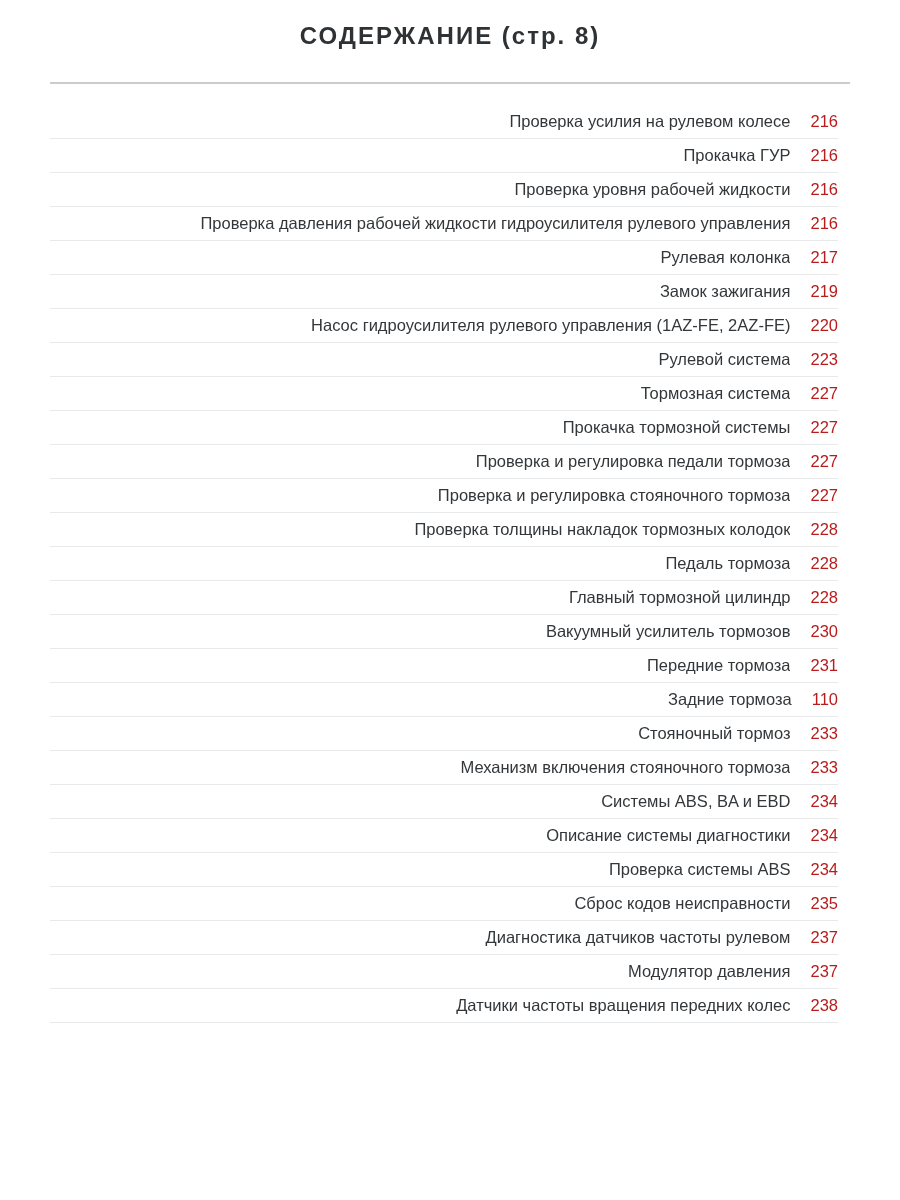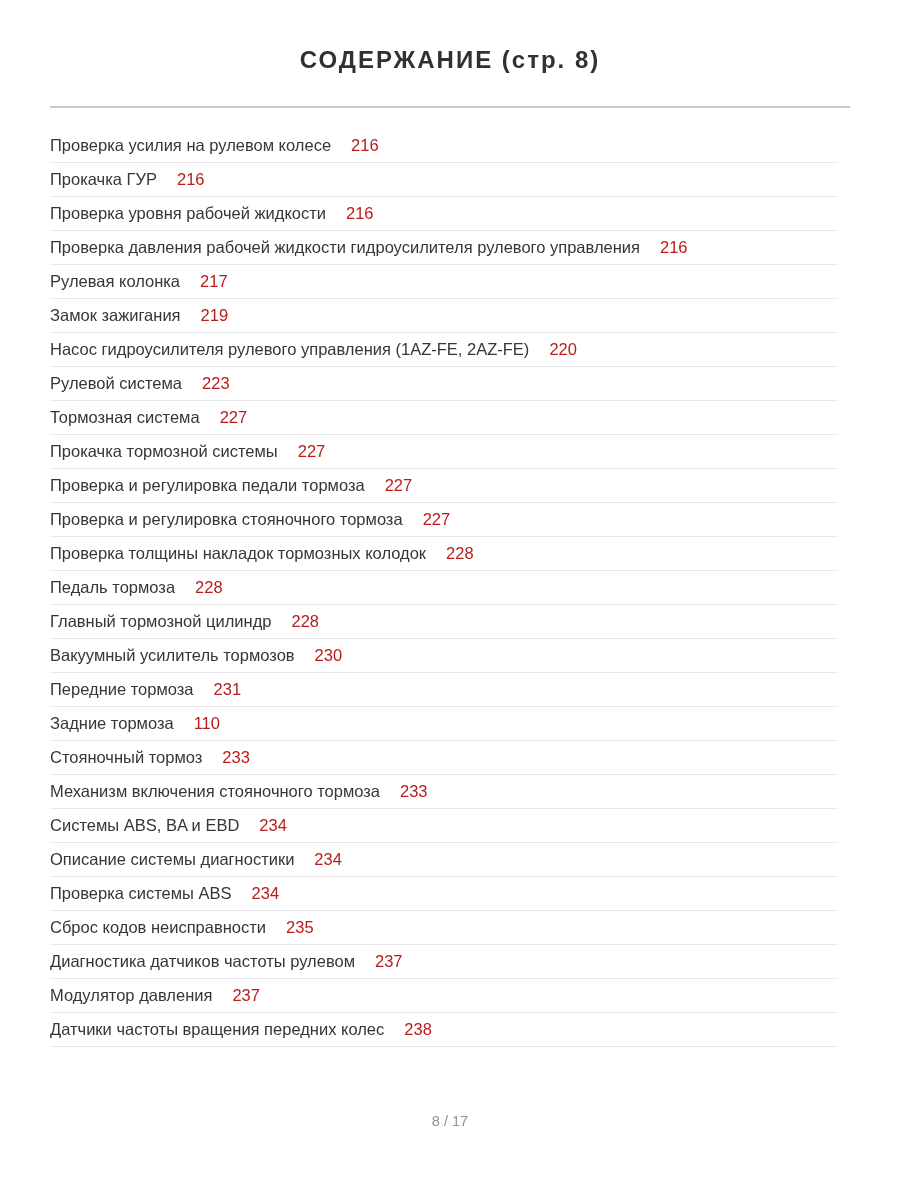--- a/index.html
+++ b/index.html
@@ -5,21 +5,21 @@
   * { margin: 0; padding: 0; box-sizing: border-box; }
   html, body {
     width: 900px;
     height: 1200px;
     background: #ffffff;
     font-family: "Liberation Sans", "DejaVu Sans", sans-serif;
   }
   .page {
     width: 800px;
     margin: 0 auto;
-    padding-top: 44px;
+    padding-top: 20px;
   }
   .title {
     text-align: center;
     font-size: 24px;
     font-weight: 700;
     letter-spacing: 2px;
     color: #2e3235;
     line-height: 32px;
   }
   .title-divider {
@@ -29,21 +29,21 @@
     height: 0;
   }
   .toc {
     margin-top: 21px;
     margin-right: 12px;
   }
   .toc-row {
     height: 34px;
     display: flex;
     align-items: center;
-    justify-content: flex-start;
+    justify-content: flex-end;
     border-bottom: 1px solid #e8e9ea;
   }
   .toc-label {
     font-size: 16.5px;
     color: #33373a;
     white-space: nowrap;
     overflow: hidden;
   }
   .toc-page {
     font-size: 16.5px;
@@ -167,14 +167,13 @@
       </div>
       <div class="toc-row">
         <span class="toc-label">Модулятор давления</span>
         <span class="toc-page">237</span>
       </div>
       <div class="toc-row">
         <span class="toc-label">Датчики частоты вращения передних колес</span>
         <span class="toc-page">238</span>
       </div>
     </div>
-  <div class="footer">8 / 17</div>
 </div>
 
 </body></html>

